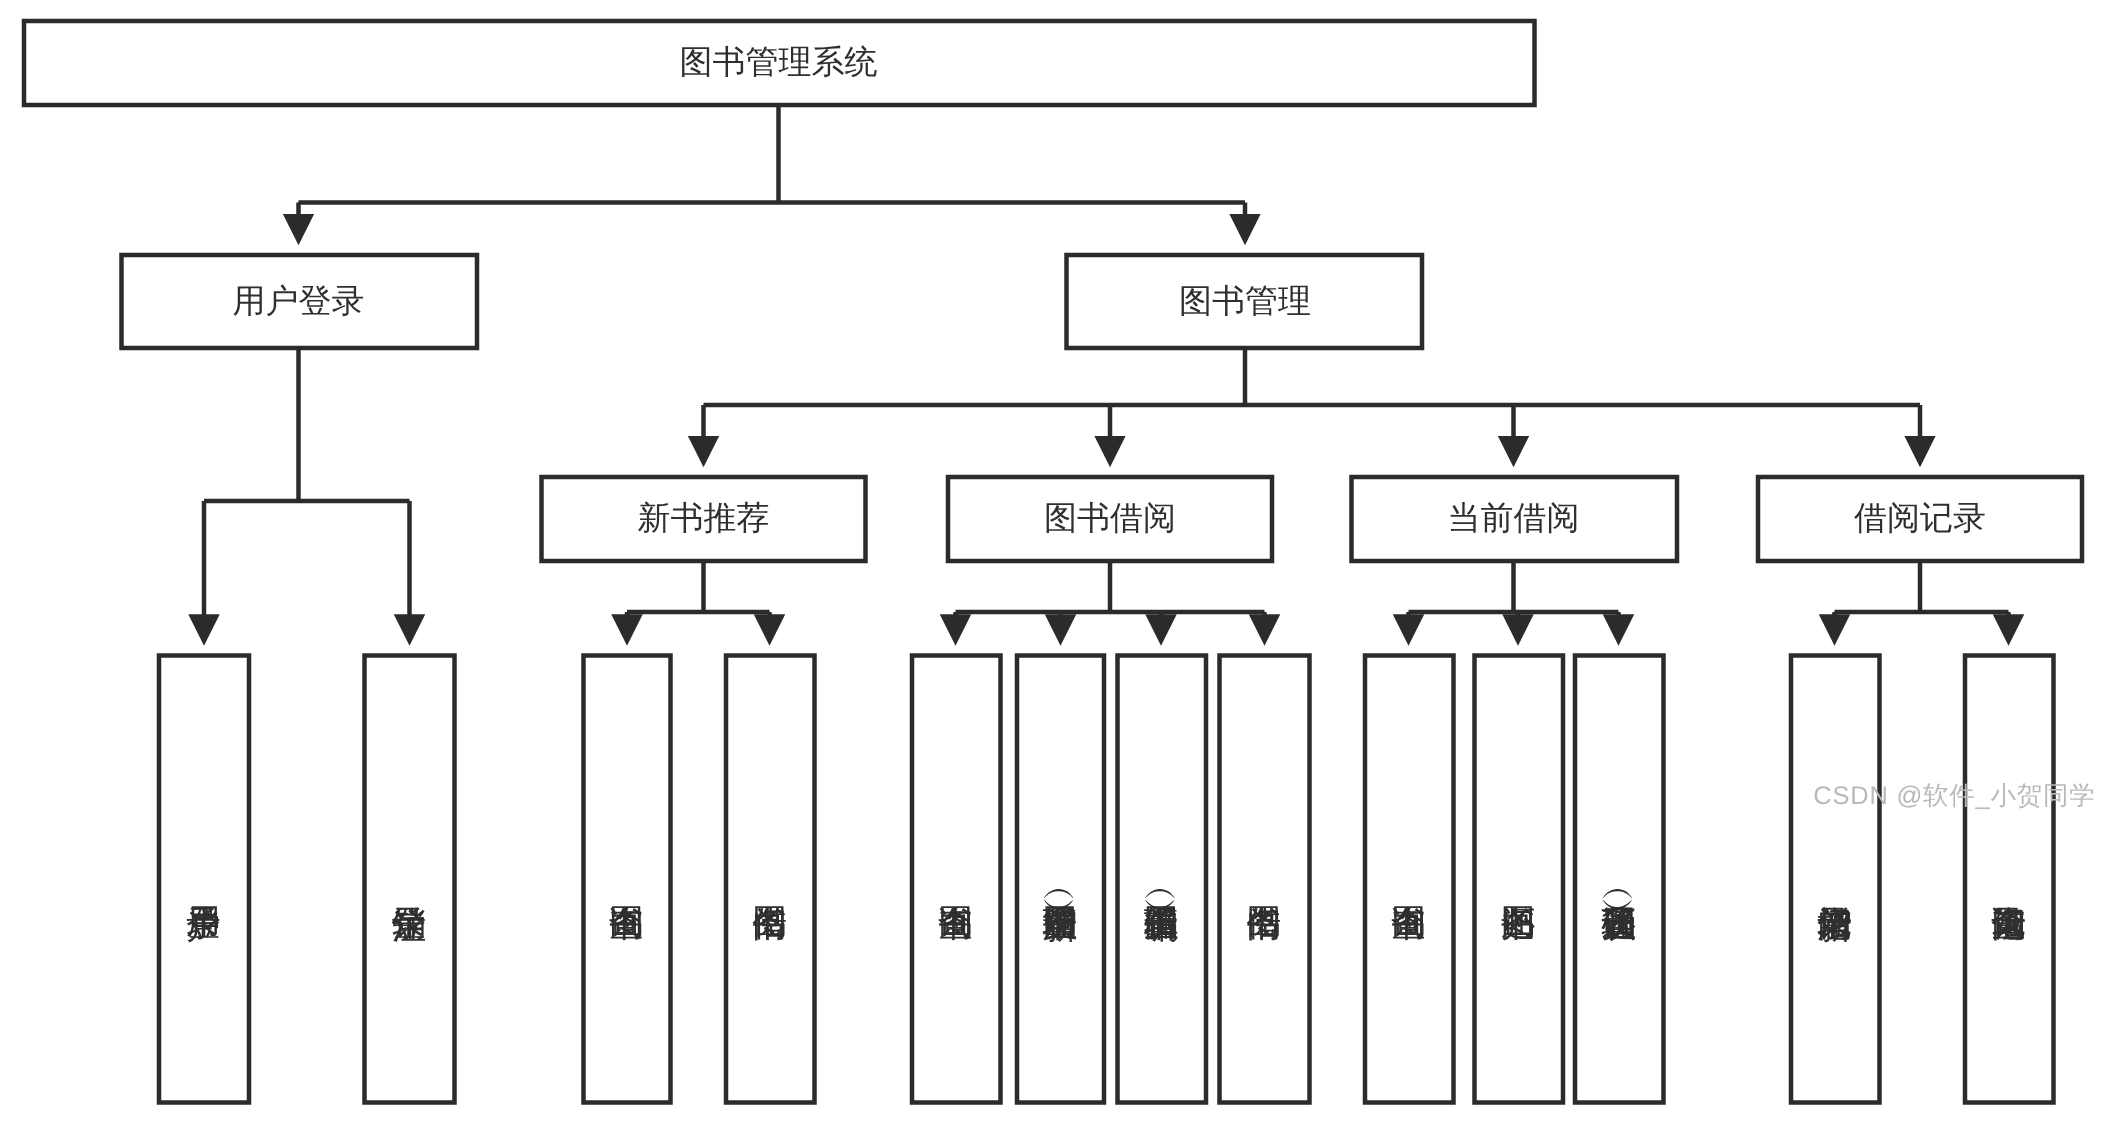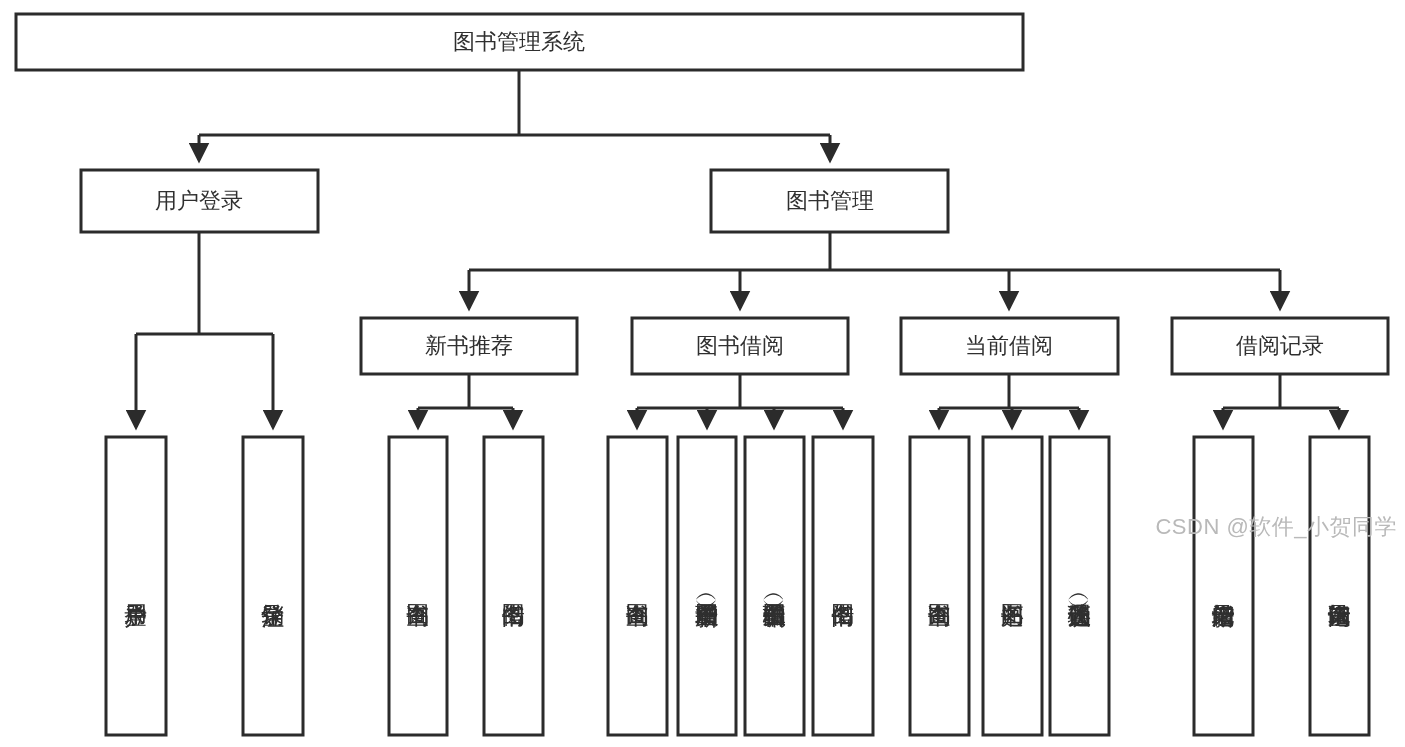--- a/index.html
+++ b/index.html
@@ -3,21 +3,21 @@
 <meta charset="utf-8">
 <style>
   html,body{margin:0;padding:0;background:#ffffff;}
   body{width:1405px;height:747px;overflow:hidden;font-family:"Liberation Sans","DejaVu Sans",sans-serif;}
   #diagram-root{position:relative;width:1405px;height:548px;background:#fff;}
   svg#tree{position:absolute;left:0;top:0;width:1405px;height:747px;}
   .node-box{fill:#ffffff;stroke:#2b2b2b;stroke-width:3;}
   .node-label{fill:#2f2f2f;font-family:"Liberation Sans","DejaVu Sans",sans-serif;font-size:22px;text-anchor:middle;dominant-baseline:middle;}
   .connector{stroke:#2b2b2b;stroke-width:3;fill:none;}
   .arrow-head{fill:#2b2b2b;}
-  .watermark{position:absolute;right:8px;bottom:6px;font-family:"Liberation Sans","DejaVu Sans",sans-serif;font-size:22px;color:#b9b9b9;white-space:nowrap;letter-spacing:0.5px;}
+  .watermark{position:absolute;right:8px;bottom:6px;font-family:"Liberation Sans","DejaVu Sans",sans-serif;font-size:17px;color:#b9b9b9;white-space:nowrap;letter-spacing:0.5px;}
   .vert-text{writing-mode:vertical-rl;text-orientation:upright;}
 </style>
 </head>
 <body>
 
 <div id="diagram-root">
 
   <svg id="tree" viewBox="0 0 1405 747">
     <defs>
       <marker id="arrow" viewBox="0 0 12 12" refX="10" refY="6" markerWidth="7" markerHeight="7" orient="auto-start-reverse">

